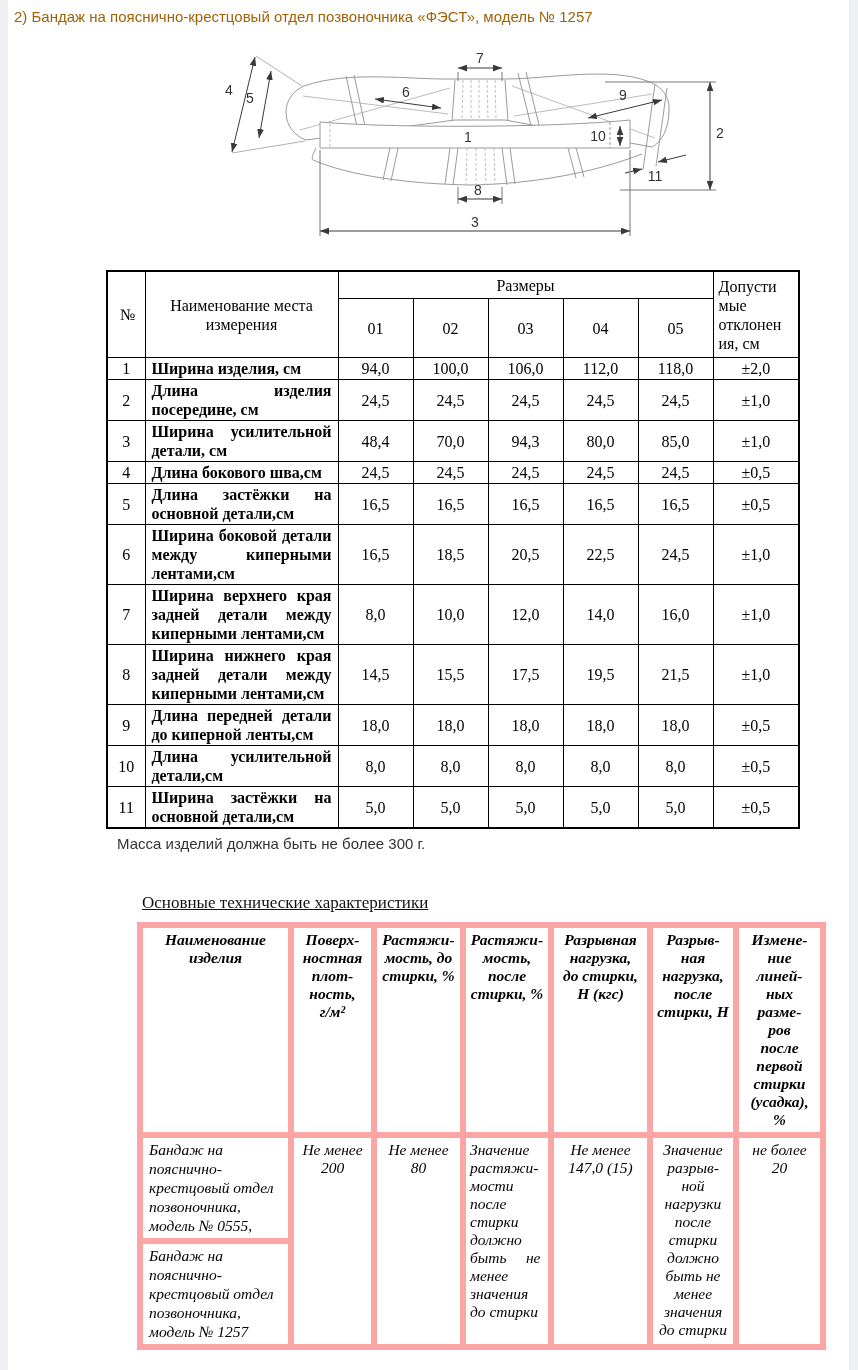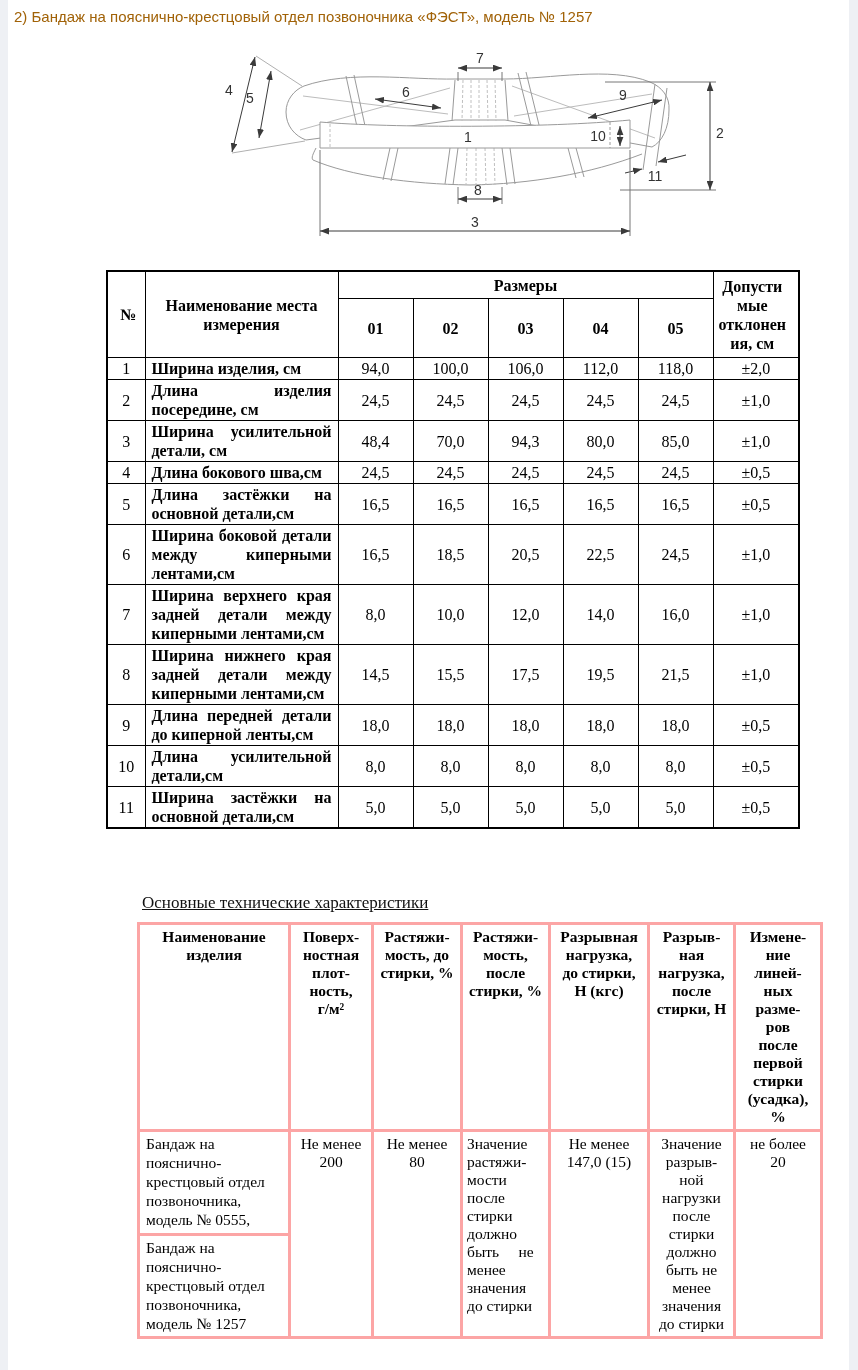--- a/index.html
+++ b/index.html
@@ -16,25 +16,25 @@
   .section-title{position:absolute;left:142px;top:893px;font-size:17px;color:#111;
                  text-decoration:underline;}
 
   svg.diagram{position:absolute;left:150px;top:50px;}
   svg .dimtext{font-family:"Liberation Sans",sans-serif;font-size:14px;fill:#333;}
 
   table{border-collapse:collapse;table-layout:fixed;}
   table.t1{position:absolute;left:106px;top:270px;width:692px;font-size:16px;line-height:19px;}
   table.t2{position:absolute;left:137px;top:922px;width:683px;font-size:15.5px;line-height:18px;}
   .t1 th,.t1 td{border:1px solid #000;}
-  .t2 th,.t2 td{border:3px solid #fca5a5;}
+  .t2 th,.t2 td{border:6px solid #fca5a5;font-style:italic;}
   table.t1,table.t2{border:2px solid #000;}
-  .t1 th{font-weight:bold;text-align:center;vertical-align:middle;padding:1px 12px;}
+  .t1 th{font-weight:normal;text-align:center;vertical-align:middle;padding:1px 12px;}
   .t1 th.size-num{height:56px;}
-  .t1 th.tol-h{text-align:center;padding-left:5px;white-space:pre-line;border-radius:25px;}
+  .t1 th.tol-h{text-align:left;padding-left:5px;white-space:pre-line;border-radius:25px;}
   .t1 td{vertical-align:middle;padding:1px 2px;}
   .t1 td.no{text-align:center;}
   .t1 td.name{text-align:justify;padding:1px 6px;font-weight:bold;}
   .t1 td.val,.t1 td.tol{text-align:center;}
   .t2 th{font-weight:bold;text-align:center;vertical-align:top;padding:3px 2px;white-space:pre-line;}
   .t2 td{vertical-align:top;padding:3px 4px;}
   .t2 td.product{text-align:left;padding:2px 4px 2px 6px;line-height:19px;}
   .t2 td.value{text-align:center;white-space:pre-line;}
   .t2 td.value.left{text-align:left;}
 </style>
@@ -264,20 +264,21 @@
           <td class="val">5,0</td>
           <td class="val">5,0</td>
           <td class="val">5,0</td>
           <td class="val">5,0</td>
           <td class="val">5,0</td>
           <td class="tol">±0,5</td>
         </tr>
       </tbody>
   </table>
 
+  <div class="mass-note">Масса изделий должна быть не более 300 г.</div>
   <div class="section-title">Основные технические характеристики</div>
 
   <table class="t2">
     <colgroup>
       <col style="width:151px">
         <col style="width:83px">
         <col style="width:89px">
         <col style="width:88px">
       <col style="width:99px">
         <col style="width:86px">

